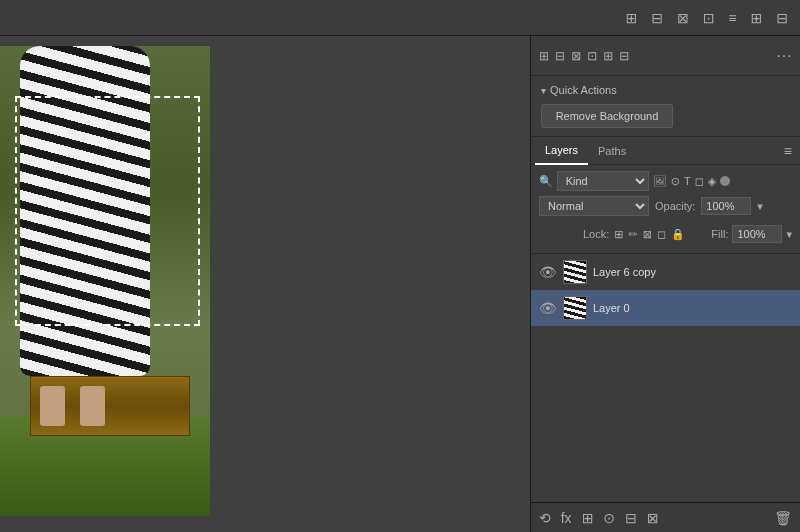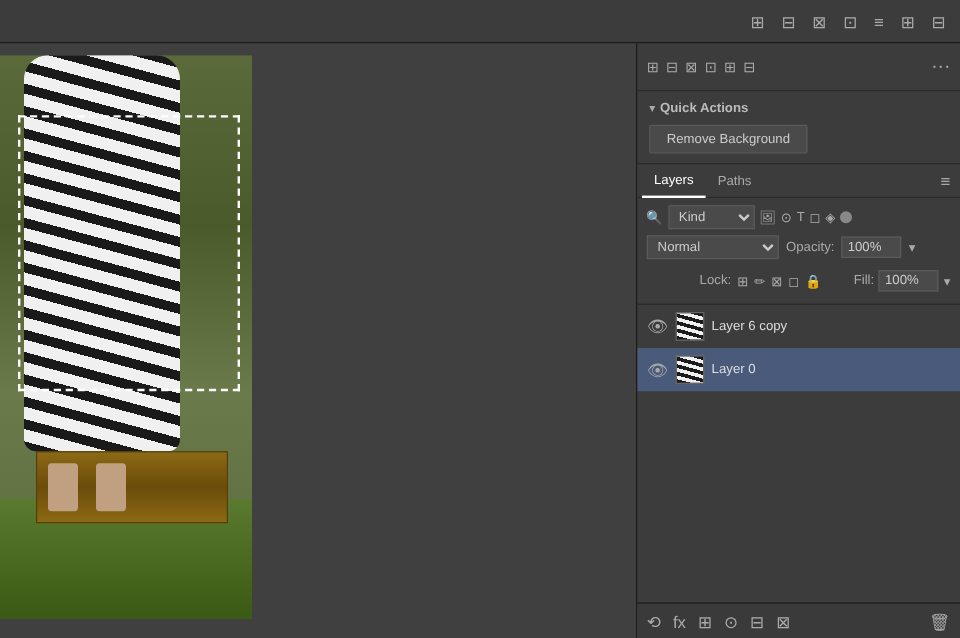--- a/index.html
+++ b/index.html
@@ -189,21 +189,21 @@
     .section-header {
       display: flex;
       align-items: center;
       gap: 4px;
       margin-bottom: 8px;
       cursor: pointer;
     }
     .section-title {
       font-size: 11px;
       color: #bbb;
-      font-weight: bold;
+      font-weight: normal;
     }
     .chevron {
       color: #aaa;
       font-size: 10px;
     }
 
     .remove-bg-btn {
       background: #4a4a4a;
       border: 1px solid #5a5a5a;
       color: #ccc;
@@ -263,21 +263,21 @@
       align-items: center;
       gap: 4px;
       margin-bottom: 5px;
     }
     .kind-select {
       background: #4a4a4a;
       border: 1px solid #5a5a5a;
       color: #ccc;
       padding: 2px 4px;
       font-size: 11px;
-      width: 72px;
+      width: 92px;
       cursor: pointer;
     }
     .filter-icons {
       display: flex;
       gap: 4px;
       align-items: center;
     }
     .filter-icon {
       color: #aaa;
       font-size: 11px;

